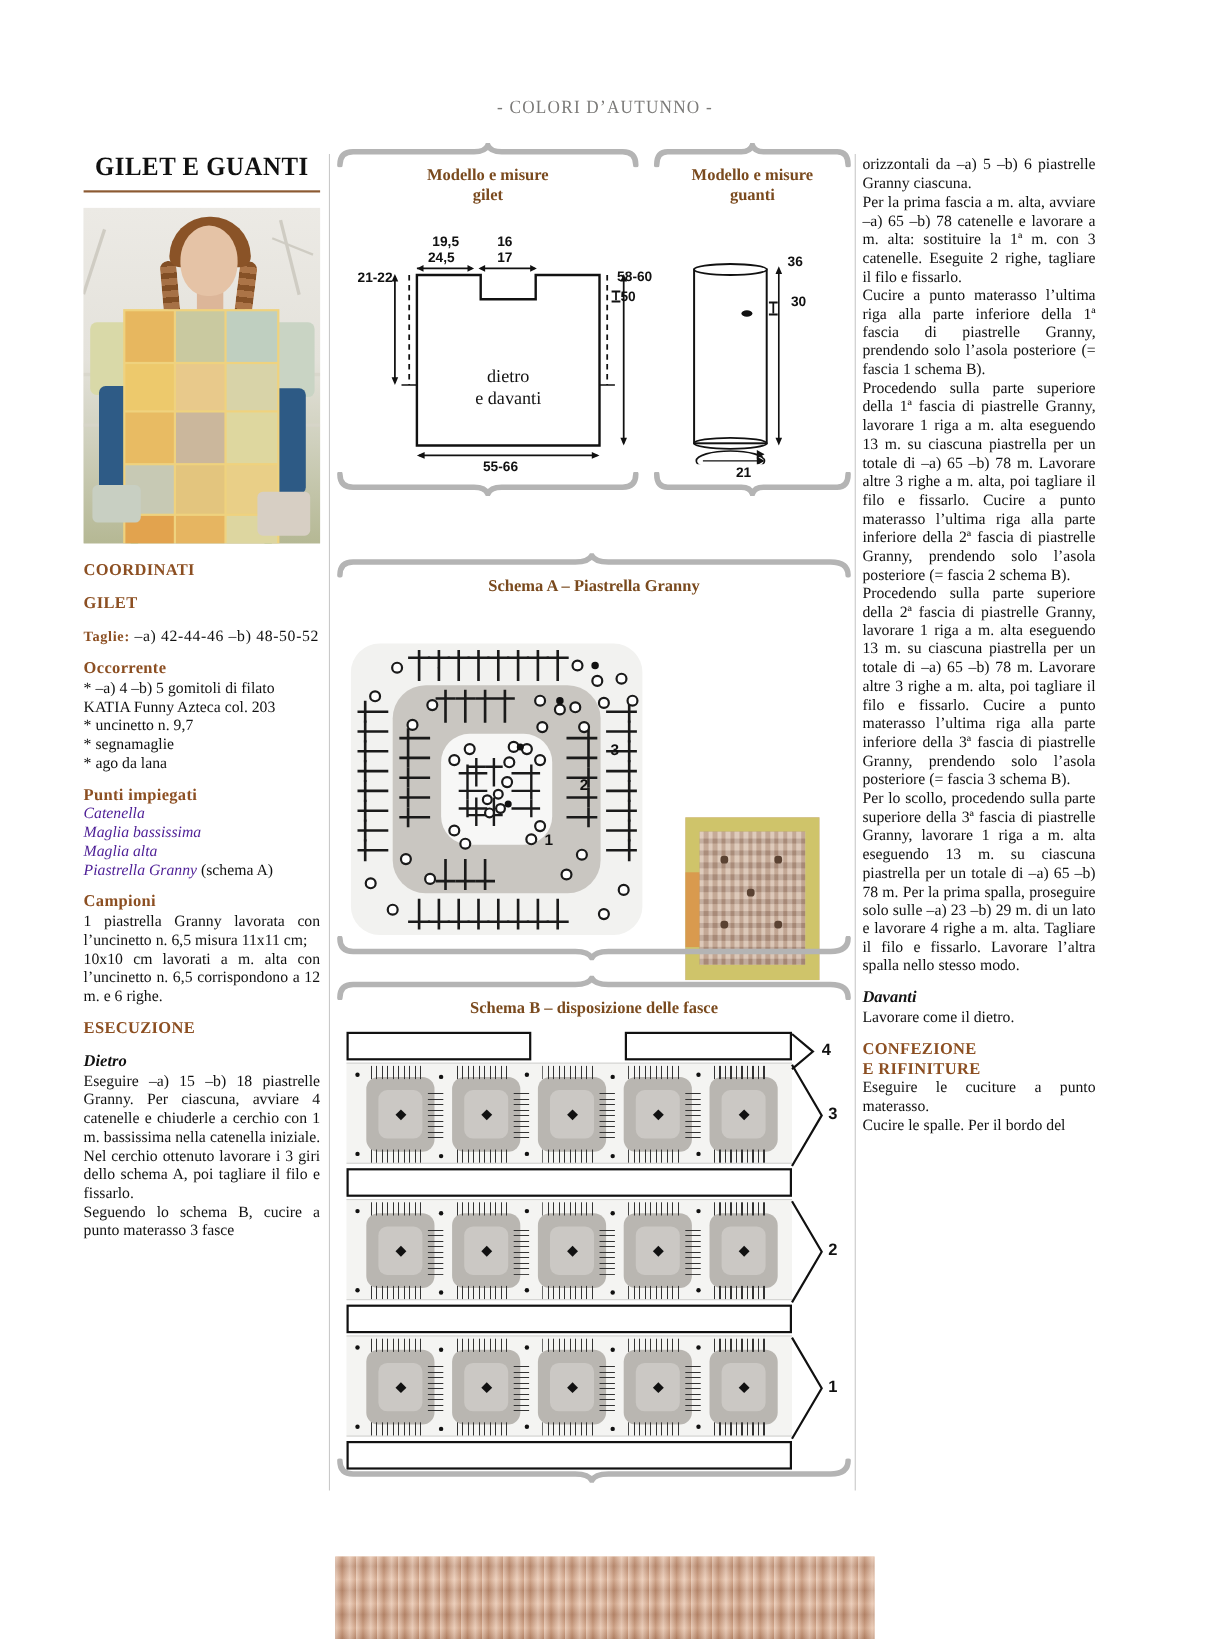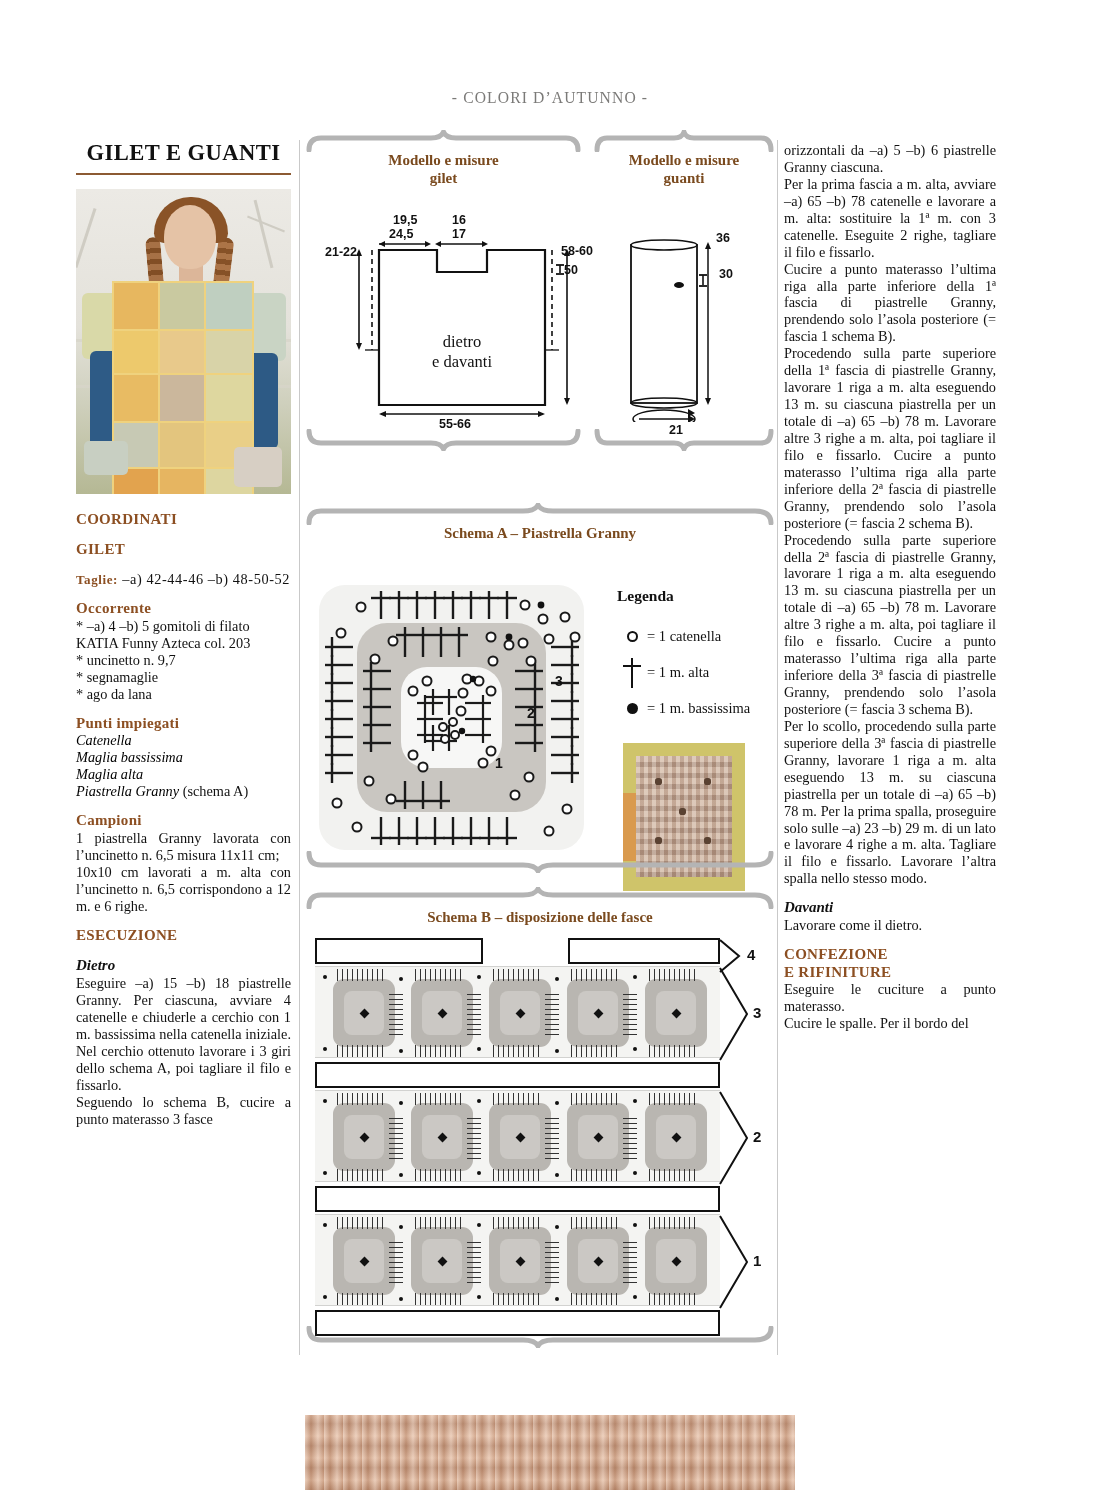--- a/index.html
+++ b/index.html
@@ -125,21 +125,21 @@
     border:6px solid #aec69a; border-radius:50%; background:transparent;
   }
 
   .h-brown {
     color:#8c4f22; font-weight:bold; font-size:15px;
     letter-spacing:.3px; text-align:left;
   }
   .h-brown-sm { color:#8c4f22; font-weight:bold; font-size:13px; text-align:left; }
   .sp-lg { height:17px; }
   .sp-md { height:12px; }
-  .italic-brown { color:#000000; font-style:italic; font-size:14.3px; text-align:left; }
+  .italic-brown { color:#4c1d95; font-style:italic; font-size:14.3px; text-align:left; }
   .taglie { letter-spacing:.6px; text-align:justify; }
   .bullets { text-align:left; }
   .bullets div { text-indent:0; }
   .bold-it { font-weight:bold; font-style:italic; font-size:15px; text-align:left; }
 
   
   .col-center { position:absolute; left:305px; top:130px; width:470px; }
 
   .panel-title {
     color:#7a4a1e; font-weight:bold; font-size:15px; text-align:center;
@@ -664,44 +664,20 @@
           <circle cx="190" cy="52" r="3.4"></circle>
           <circle cx="154" cy="94" r="3.2"></circle>
           <circle cx="143" cy="146" r="3.2"></circle>
         </g>
       </svg>
 
       <div class="round-num" style="left:250px; top:126px;">3</div>
       <div class="round-num" style="left:222px; top:158px;">2</div>
       <div class="round-num" style="left:190px; top:208px;">1</div>
 
-      <div class="legend-box">
-        <div class="legend-title">Legenda</div>
-        <div class="legend-row">
-          <span class="legend-sym">
-              <span class="lg-o"></span>
-            </span>
-          <span class="legend-text">= 1 catenella</span>
-        </div>
-        <div class="legend-row">
-          <span class="legend-sym">
-            <span class="lg-cross">
-              <i style="left:8px; top:0; width:2.4px; height:30px;"></i>
-              <i style="left:0; top:7px; width:18px; height:2.4px;"></i>
-            </span>
-          </span>
-          <span class="legend-text">= 1 m. alta</span>
-        </div>
-        <div class="legend-row">
-          <span class="legend-sym">
-              <span class="lg-dot"></span>
-            </span>
-          <span class="legend-text">= 1 m. bassissima</span>
-        </div>
-      </div>
 
       <div class="swatch-photo">
         <div class="sw-border-y"></div>
         <div class="sw-border-o"></div>
         <div class="sw-inner"></div>
         <div class="sw-hole" style="left:26%; top:24%;"></div>
         <div class="sw-hole" style="left:66%; top:24%;"></div>
         <div class="sw-hole" style="left:26%; top:64%;"></div>
         <div class="sw-hole" style="left:66%; top:64%;"></div>
         <div class="sw-hole" style="left:46%; top:44%;"></div>

